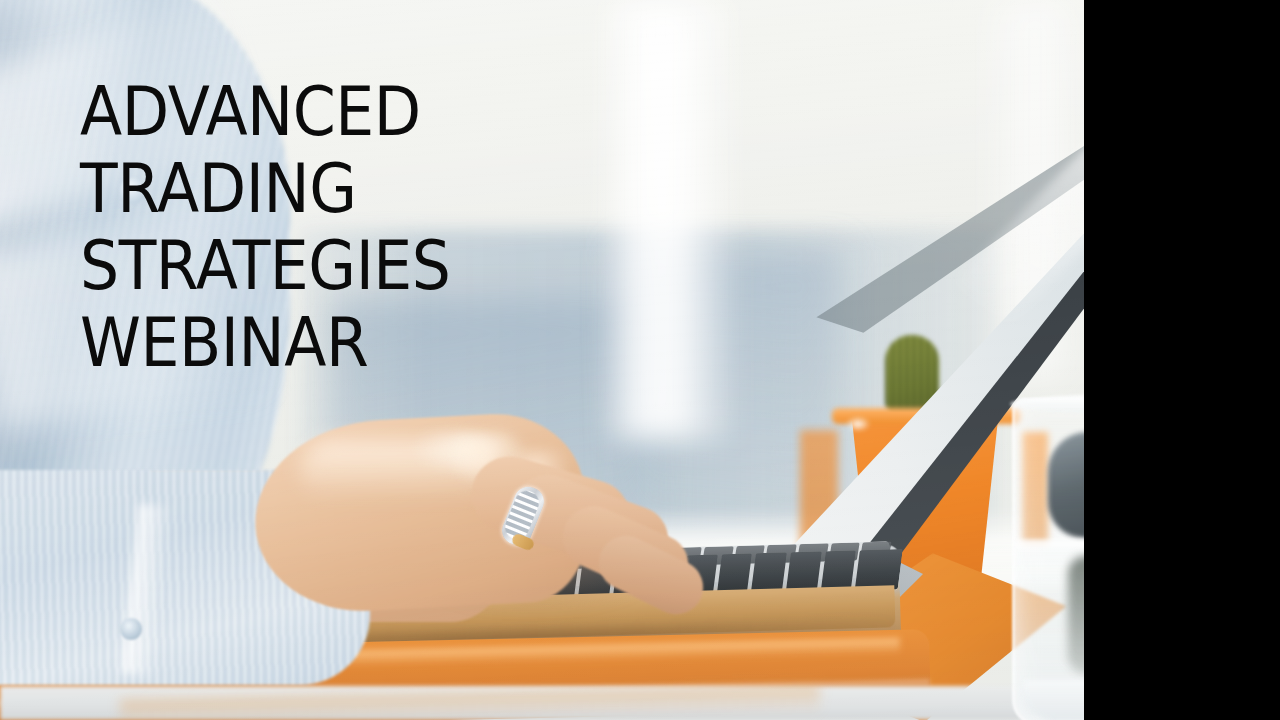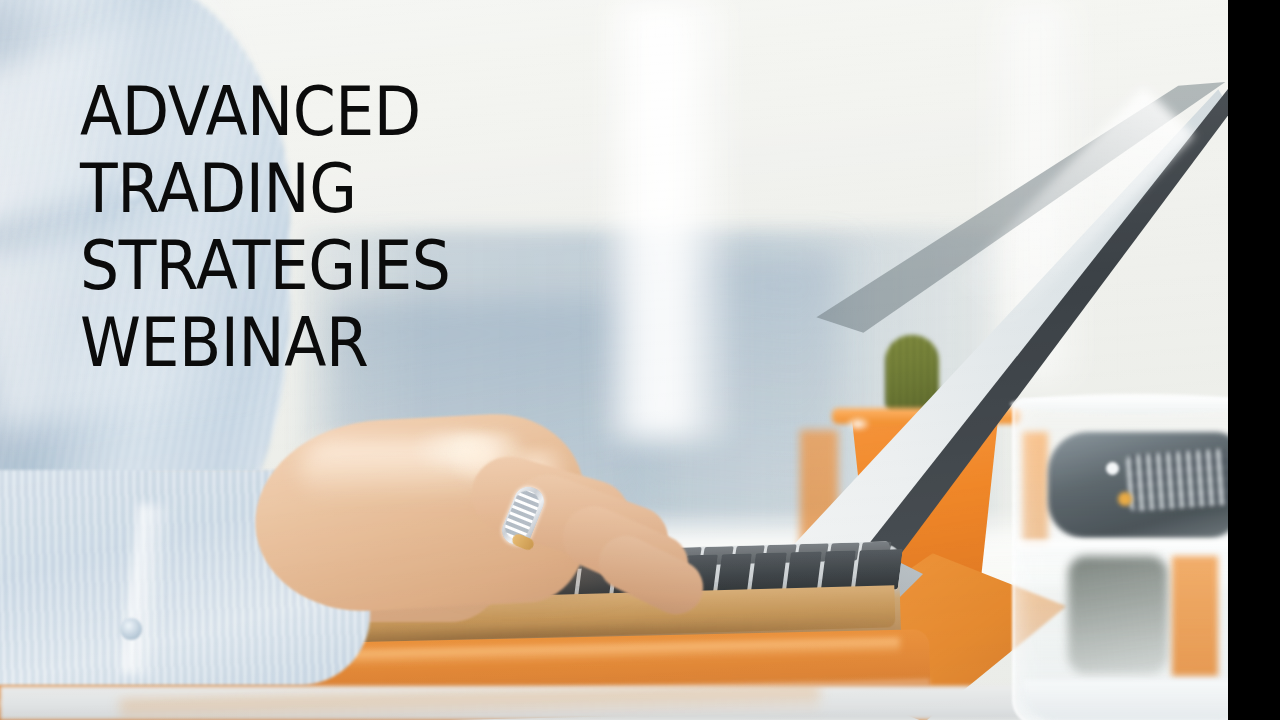--- a/index.html
+++ b/index.html
@@ -2,21 +2,21 @@
 <html><head>
 <meta charset="utf-8">
 <style>
   html, body {
     margin: 0;
     padding: 0;
     background: #000;
   }
   .stage {
     position: relative;
-    width: 1228px;
+    width: 1084px;
     height: 720px;
     overflow: hidden;
     font-family: "Liberation Sans", sans-serif;
     background: #f1f2ee;
   }
 
   
   .layer { position: absolute; }
 
   

